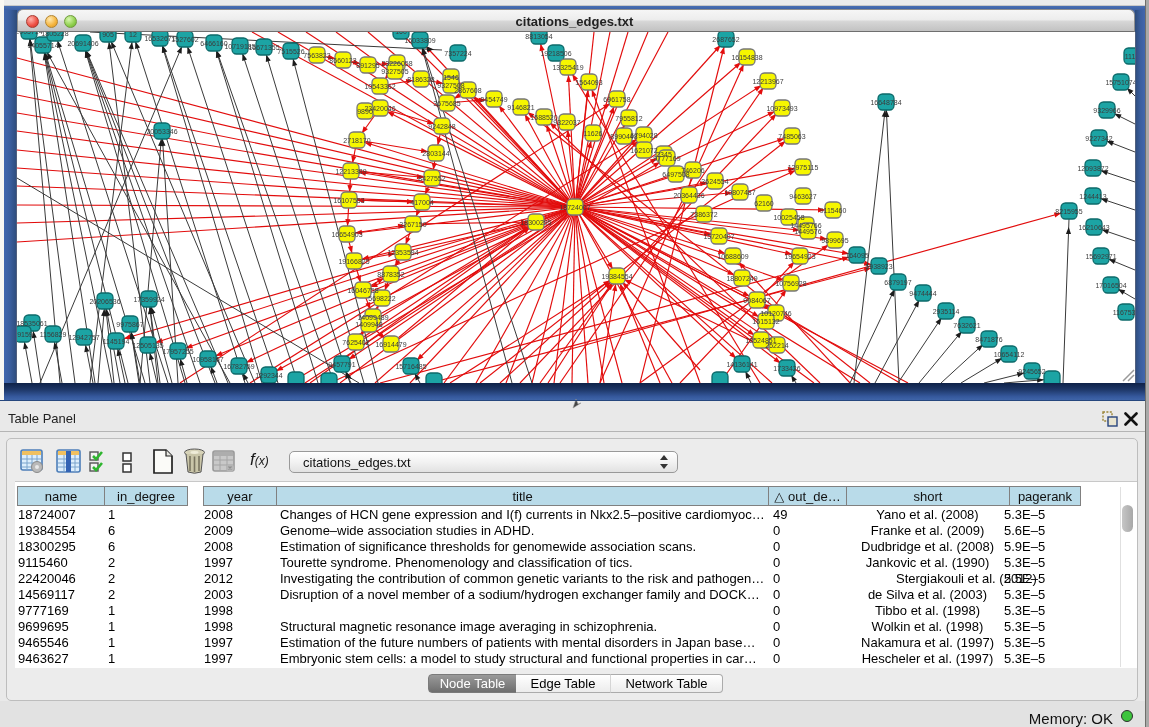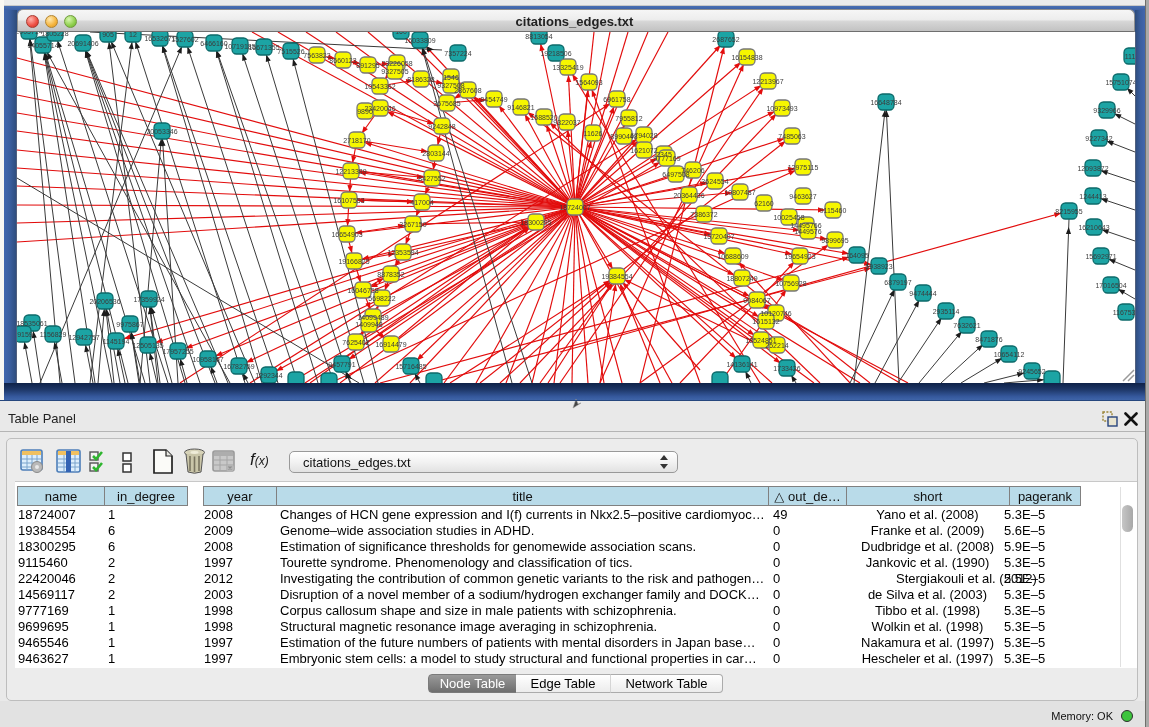--- a/index.html
+++ b/index.html
@@ -41,21 +41,21 @@
 #vscroll{left:1120px;top:487px;width:15px;height:180px;background:#fff;border-left:1px solid #e0e0e0}
 #vthumb{left:1122px;top:505px;width:11px;height:27px;background:linear-gradient(90deg,#c6c6c6,#a8a8a8);border-radius:6px}
 
 .tab{position:absolute;top:674px;height:19px;font-size:13px;text-align:center;line-height:18px;
  border:1px solid #ababab;background:linear-gradient(180deg,#fff,#ececec)}
 #tab1{left:428px;width:89px;border-radius:4px 0 0 4px;
  background:linear-gradient(180deg,#9a9a9a,#6e6e6e);color:#fff;border-color:#7a7a7a}
 #tab2{left:516px;width:95px;border-left:none}
 #tab3{left:610px;width:113px;border-left:1px solid #d5d5d5;border-radius:0 4px 4px 0}
 #statusbar{left:0;top:701px;width:1149px;height:26px;background:#e2e2e2}
-#mem{right:36px;top:710px;font-size:11px;color:#111;position:absolute}
+#mem{right:36px;top:710px;font-size:15px;color:#111;position:absolute}
 #memdot{left:1121px;top:710px;width:12px;height:12px;border-radius:50%;
  background:#3cc43c;border:1.5px solid #2e2e2e}
 </style></head><body>
 <div class="abs" id="bluebg"></div>
 <div class="abs" id="bluecolL"></div>
 <div class="abs" id="bluecolR"></div>
 <div class="abs" id="bluetop"></div>
 <div class="abs" id="topgray"></div>
 <div class="abs" id="botband"></div>
 <div class="abs" id="lsliver"></div>
@@ -916,21 +916,20 @@
     <span style="left:204px">2003</span>
 <span style="left:280px;width:486px" class="ell">Disruption of a novel member of a sodium/hydrogen exchanger family and DOCK…</span>
     <span style="left:773px">0</span>
 <span style="left:846px;width:163px;text-align:center">de Silva et al. (2003)</span>
     <span style="left:1004px">5.3E–5</span>
 </div>
 <div class="trow" style="top:603px">
 <span style="left:18px">9777169</span>
     <span style="left:108px">1</span>
     <span style="left:204px">1998</span>
-<span style="left:280px;width:486px" class="ell">Corpus callosum shape and size in male patients with schizophrenia.</span>
     <span style="left:773px">0</span>
 <span style="left:846px;width:163px;text-align:center">Tibbo et al. (1998)</span>
     <span style="left:1004px">5.3E–5</span>
 </div>
 <div class="trow" style="top:619px">
 <span style="left:18px">9699695</span>
     <span style="left:108px">1</span>
     <span style="left:204px">1998</span>
 <span style="left:280px;width:486px" class="ell">Structural magnetic resonance image averaging in schizophrenia.</span>
     <span style="left:773px">0</span>

